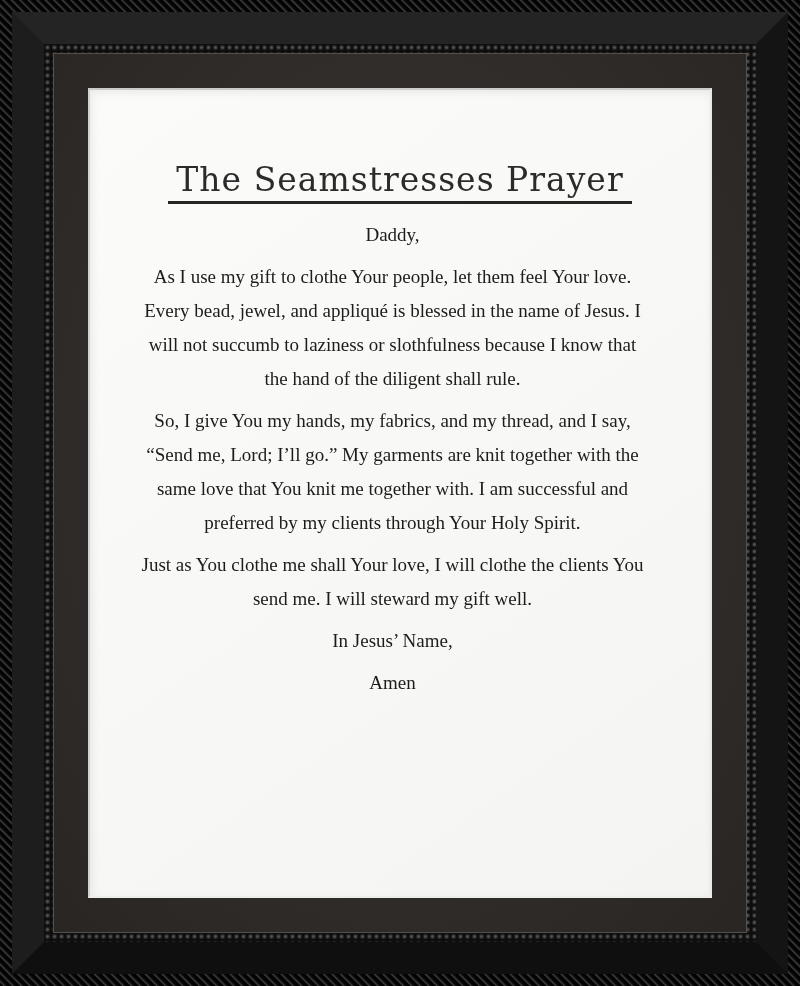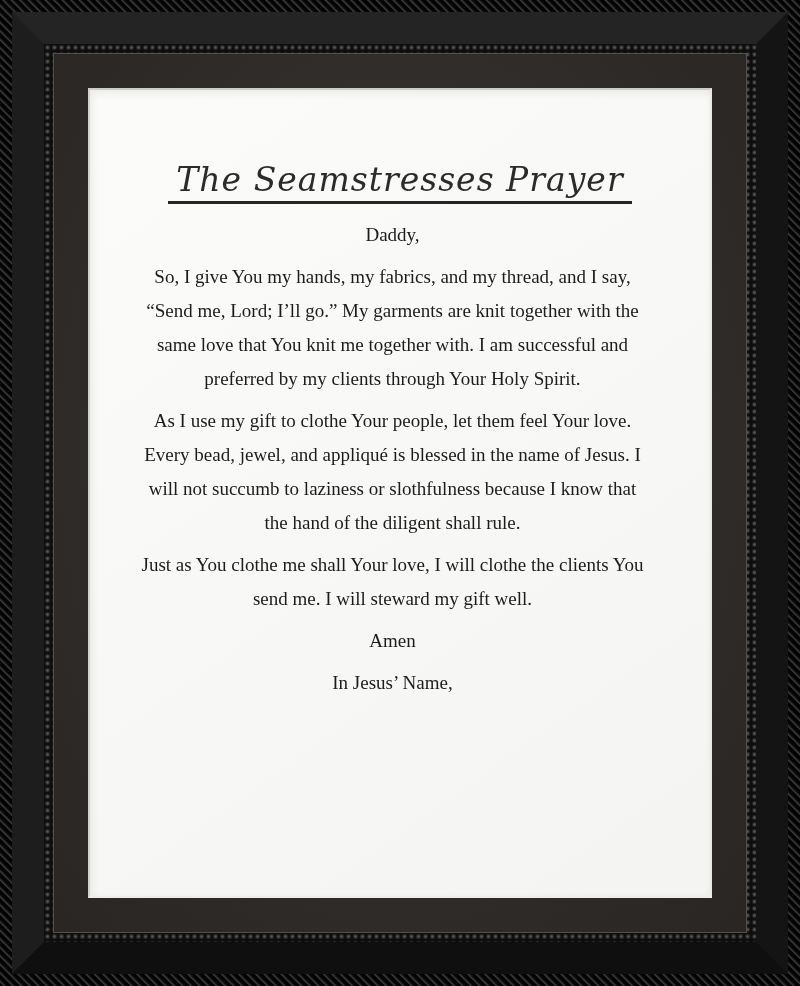--- a/index.html
+++ b/index.html
@@ -71,21 +71,20 @@
     overflow: hidden;
   }
 
   .title-wrap {
     padding-top: 70px;
   }
 
   .prayer-title {
     display: inline-block;
     font-family: "DejaVu Serif", serif;
-    font-style: italic;
     font-weight: 400;
     font-size: 33px;
     letter-spacing: 1px;
     color: #2b2b2b;
     border-bottom: 3px solid #252525;
     padding: 0 8px 2px 8px;
     text-align: center;
   }
 
   .body-text {
@@ -110,29 +109,29 @@
         <div class="mat">
           <div class="paper">
 
             <div class="title-wrap">
               <span class="prayer-title">The Seamstresses Prayer</span>
             </div>
 
             <div class="body-text">
               <p class="salutation">Daddy,</p>
 
+              <p>As I use my gift to clothe Your people, let them feel Your love. Every bead, jewel, and appliqué is blessed in the name of Jesus. I will not succumb to laziness or slothfulness because I know that the hand of the diligent shall rule.</p>
+
               <p>So, I give You my hands, my fabrics, and my thread, and I say, “Send me, Lord; I’ll go.” My garments are knit together with the same love that You knit me together with. I am successful and preferred by my clients through Your Holy Spirit.</p>
-
-              <p>As I use my gift to clothe Your people, let them feel Your love. Every bead, jewel, and appliqué is blessed in the name of Jesus. I will not succumb to laziness or slothfulness because I know that the hand of the diligent shall rule.</p>
 
               <p>Just as You clothe me shall Your love, I will clothe the clients You send me. I will steward my gift well.</p>
 
+              <p>In Jesus’ Name,</p>
+
               <p>Amen</p>
-
-              <p>In Jesus’ Name,</p>
             </div>
 
           </div>
         </div>
       </div>
     </div>
   </div>
 </div>
 
 </body></html>

